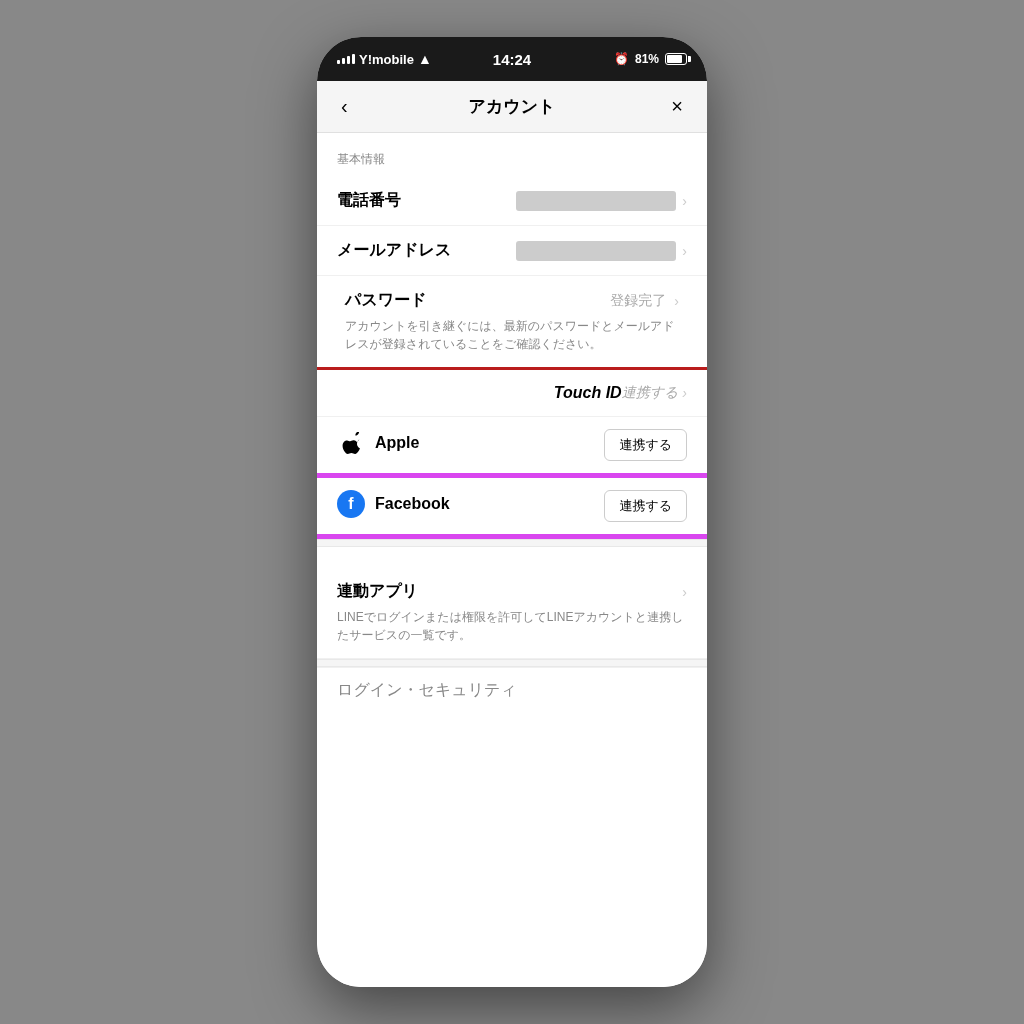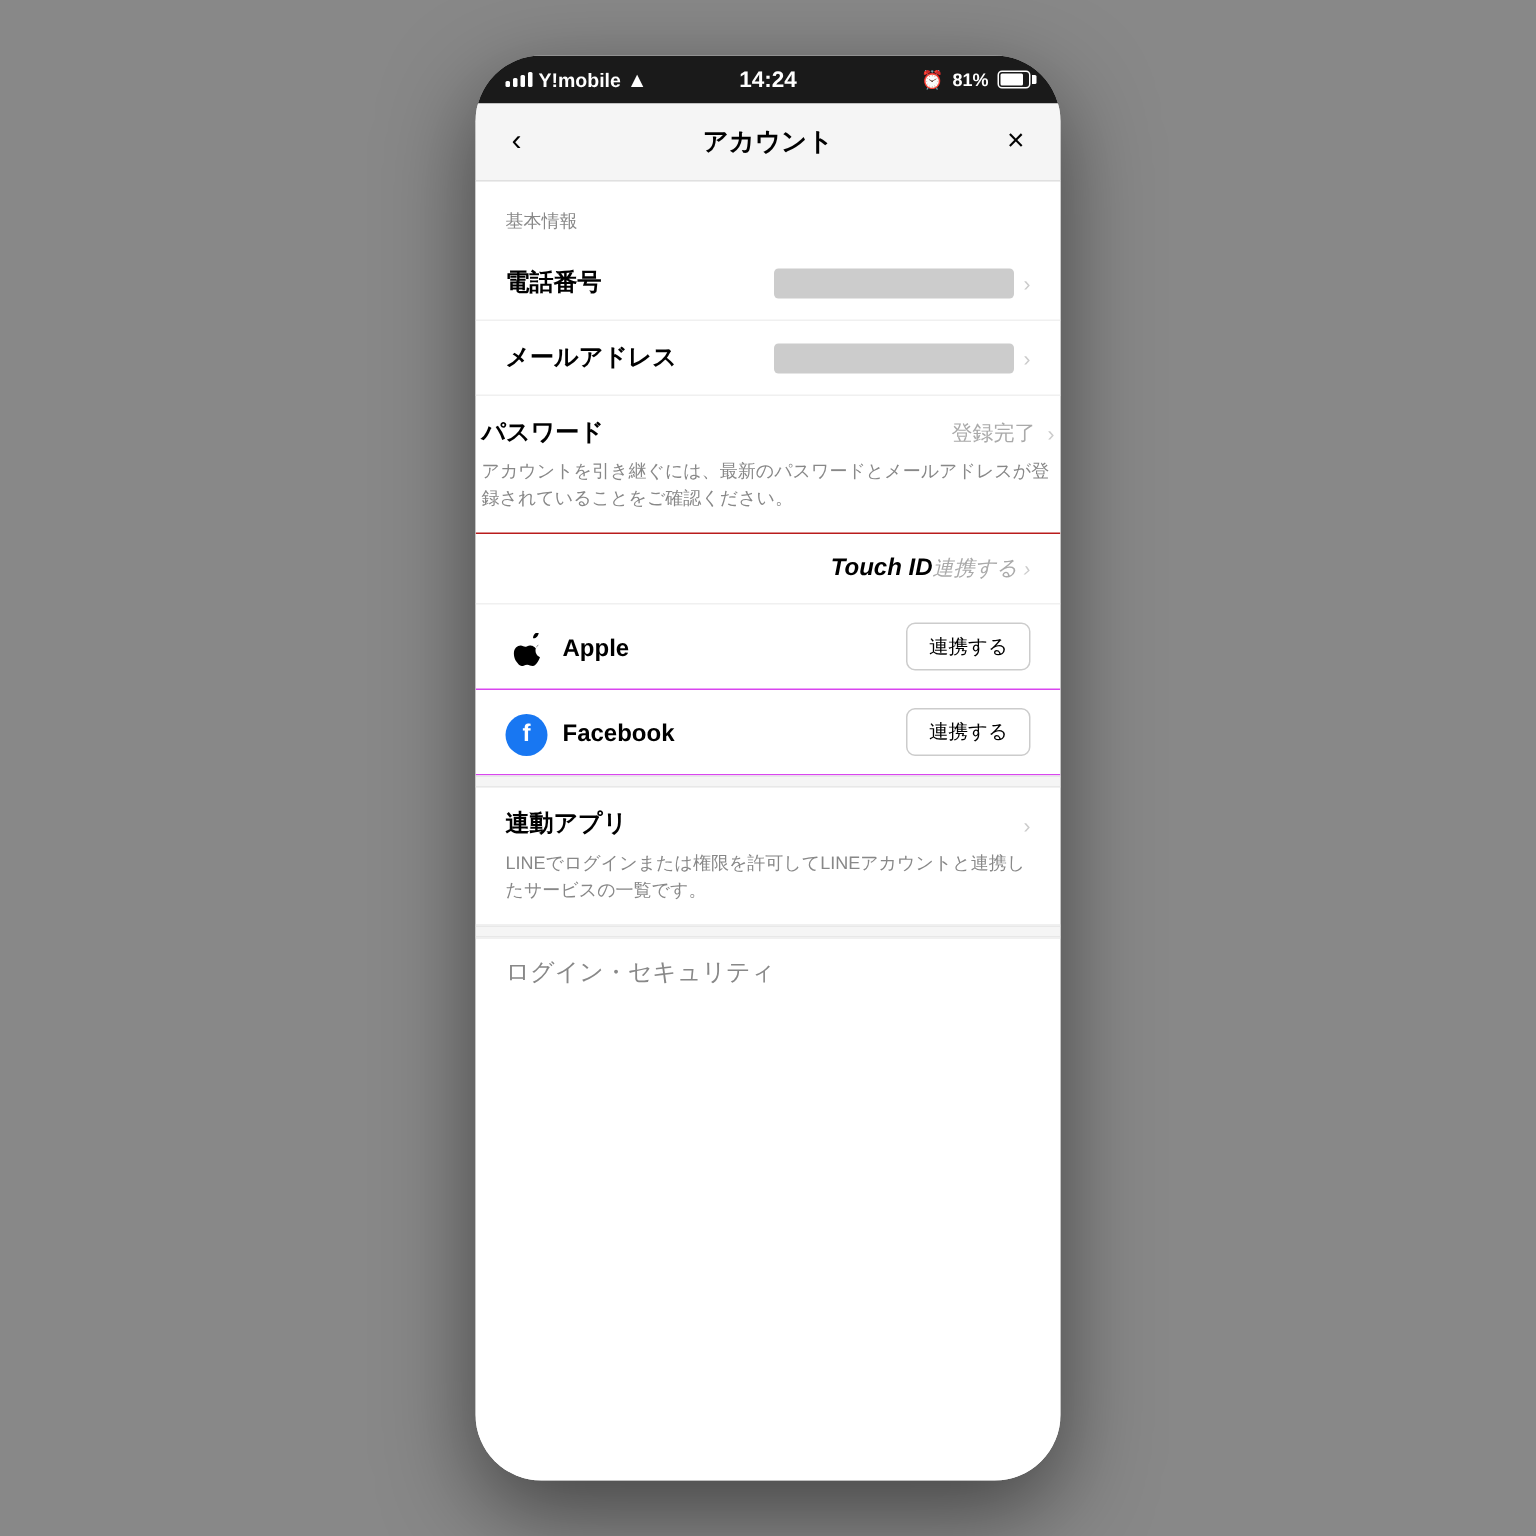--- a/index.html
+++ b/index.html
@@ -19,21 +19,21 @@
       border-radius: 44px;
       overflow: hidden;
       display: flex;
       flex-direction: column;
       box-shadow: 0 20px 60px rgba(0,0,0,0.5);
       position: relative;
     }
     .status-bar {
       background: #1a1a1a;
       color: #fff;
-      height: 32px;
+      height: 44px;
       display: flex;
       align-items: center;
       justify-content: space-between;
       padding: 0 20px;
       flex-shrink: 0;
       font-size: 13px;
       font-weight: 600;
     }
     .status-left { display: flex; align-items: center; gap: 4px; }
     .status-center { position: absolute; left: 50%; transform: translateX(-50%); font-size: 15px; font-weight: 600; }
@@ -119,22 +119,22 @@
       height: 20px;
       background: #ccc;
       border-radius: 3px;
     }
     .chevron {
       color: #ccc;
       font-size: 14px;
     }
 
     .password-section {
-      padding: 14px 4px;
-      border-bottom: 1px solid #b91c1c;
+      padding: 14px 28px;
+      border-bottom: 3px solid #b91c1c;
     }
     .password-top {
       display: flex;
       align-items: center;
       justify-content: space-between;
       margin-bottom: 6px;
     }
     .password-label {
       font-size: 16px;
       font-weight: 600;
@@ -169,24 +169,24 @@
     .touch-id-link {
       font-size: 14px;
       color: #aaa;
       display: flex;
       align-items: center;
       gap: 4px;
     }
 
     .social-row {
       display: flex;
-      align-items: flex-end;
+      align-items: flex-start;
       justify-content: space-between;
       padding: 12px 20px;
-      border-bottom: 1px solid #d946ef;
+      border-bottom: 5px solid #d946ef;
     }
     .social-left {
       display: flex;
       align-items: center;
       gap: 10px;
     }
     .social-name {
       font-size: 16px;
       font-weight: 600;
       color: #000;
@@ -231,20 +231,21 @@
 
     .linked-apps-section {
       padding: 14px 20px;
       border-bottom: 1px solid #f0f0f0;
     }
     .linked-apps-top {
       display: flex;
       align-items: center;
       justify-content: space-between;
       margin-bottom: 6px;
+      margin-top: 20px;
     }
     .linked-apps-label {
       font-size: 16px;
       font-weight: 600;
       color: #000;
     }
     .linked-apps-desc {
       font-size: 12px;
       color: #888;
       line-height: 1.5;

